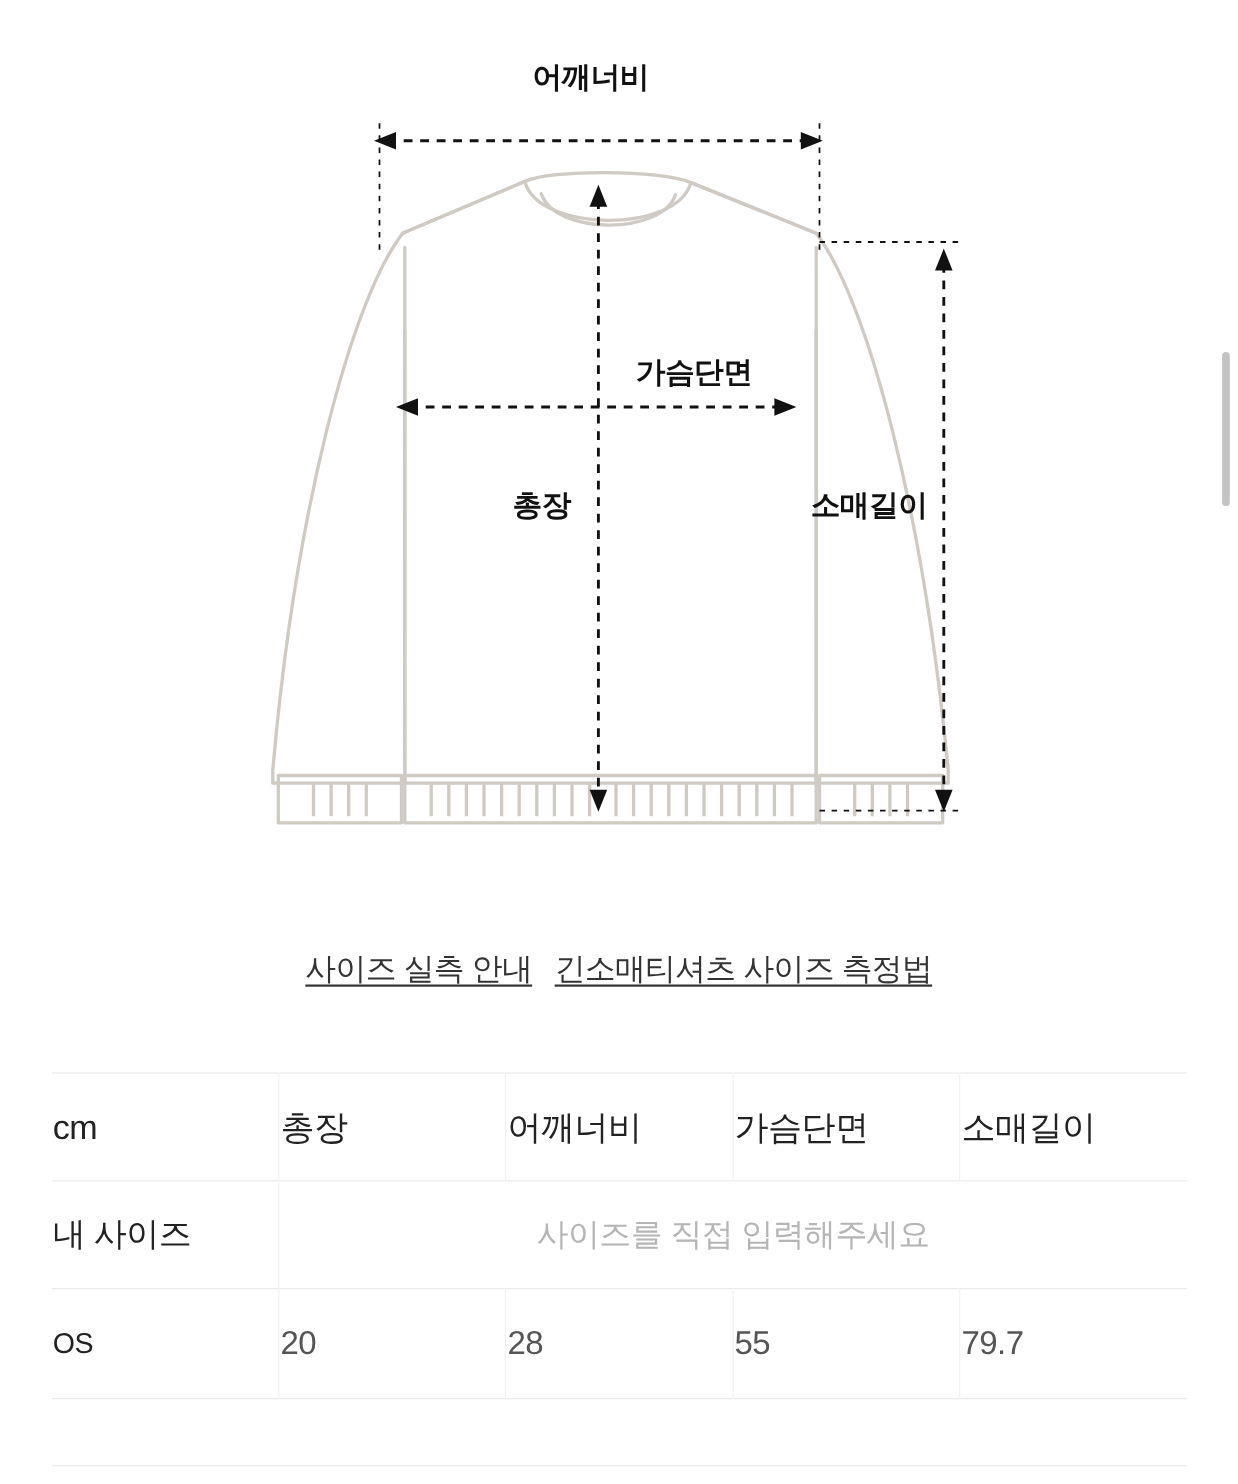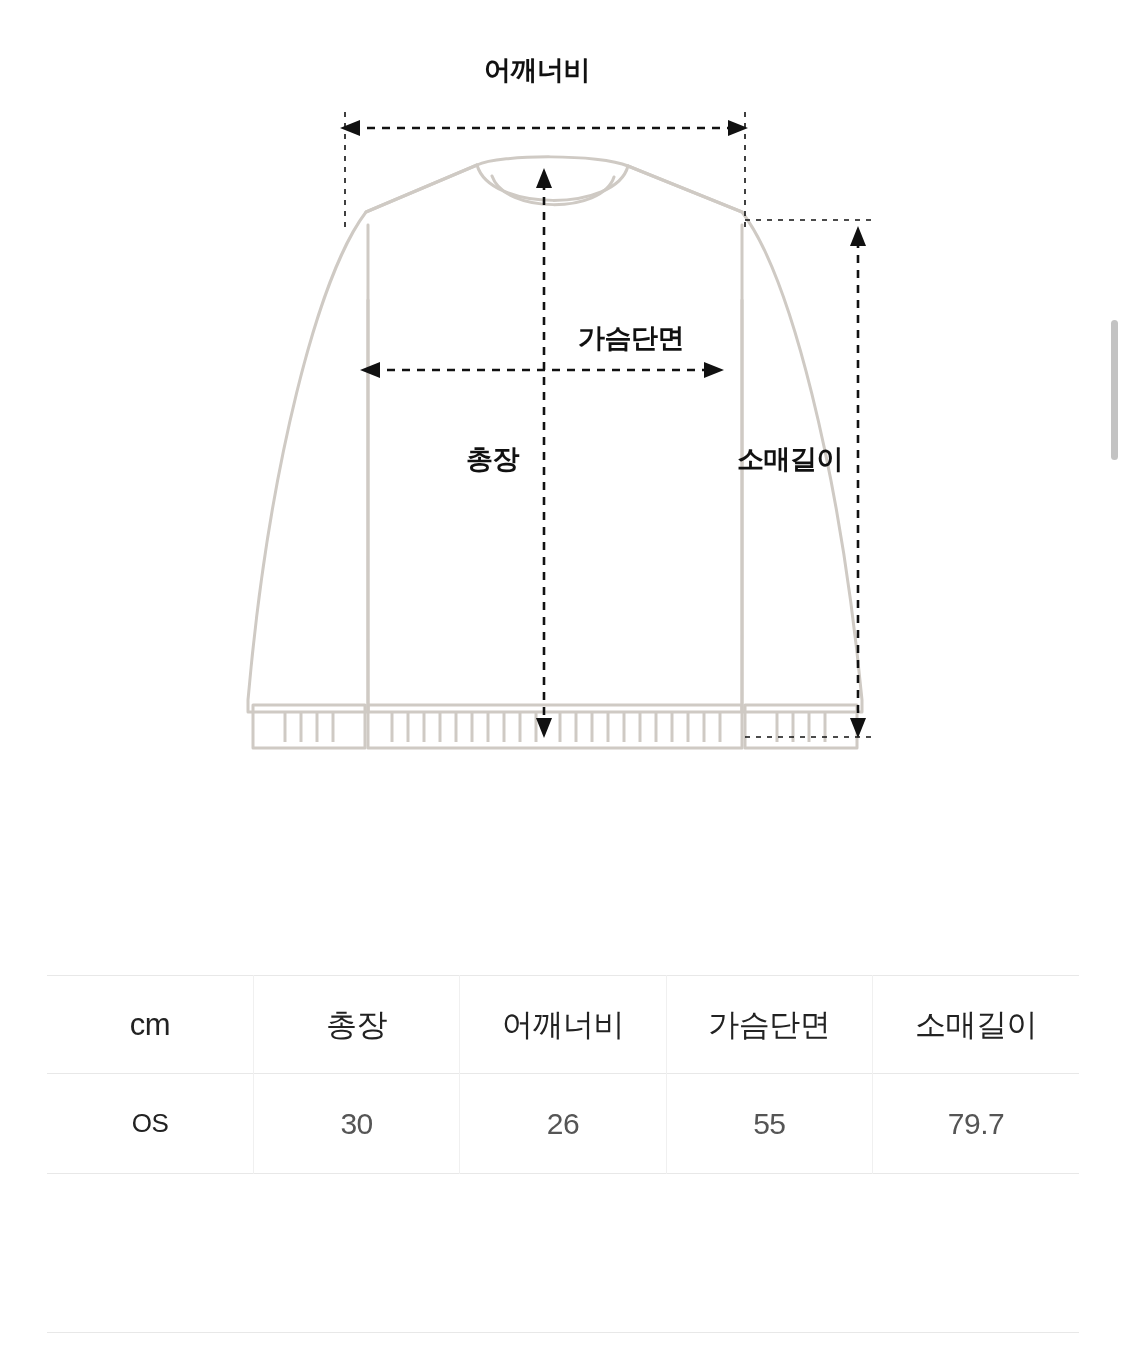--- a/index.html
+++ b/index.html
@@ -62,21 +62,20 @@
   .size-table {
     position: absolute;
     left: 47px;
     top: 975px;
     width: 1032px;
     border-collapse: collapse;
     table-layout: fixed;
   }
   .size-table tr { border-top: 1px solid #e8e8e8; border-bottom: 1px solid #e8e8e8; }
   .size-table td {
-    text-align: center;
     vertical-align: middle;
     border-left: 1px solid #f0f0f0;
     border-right: 1px solid #f0f0f0;
     color: #555555;
     font-size: 30px;
     font-weight: 400;
     letter-spacing: -0.5px;
   }
   .size-table td:first-child { border-left: none; }
   .size-table td:last-child { border-right: none; }
@@ -233,34 +232,42 @@
       <polygon points="858,226 850,246 866,246" fill="#111111"></polygon>
       <polygon points="858,738 850,718 866,718" fill="#111111"></polygon>
     </svg>
 
     <div class="diag-label lbl-shoulder">어깨너비</div>
     <div class="diag-label lbl-chest">가슴단면</div>
     <div class="diag-label lbl-total">총장</div>
     <div class="diag-label lbl-sleeve">소매길이</div>
   </div>
 
+  <div class="links-row">
+    <a href="#">사이즈 실측 안내</a>
+    <a href="#">긴소매티셔츠 사이즈 측정법</a>
+  </div>
 
   <table class="size-table">
     <tbody>
       <tr class="row-head">
         <td class="unit">cm</td>
         <td>총장</td>
         <td>어깨너비</td>
         <td>가슴단면</td>
         <td>소매길이</td>
       </tr>
+      <tr class="row-mysize">
+        <td class="mysize-label">내 사이즈</td>
+        <td class="mysize-input" colspan="4">사이즈를 직접 입력해주세요</td>
+      </tr>
       <tr class="row-os">
         <td class="os-label">OS</td>
-        <td>30</td>
-        <td>26</td>
+        <td>20</td>
+        <td>28</td>
         <td>55</td>
         <td>79.7</td>
       </tr>
     </tbody>
   </table>
 
   <div class="table-bottom-line"></div>
 
   <div class="scrollbar"></div>
 

